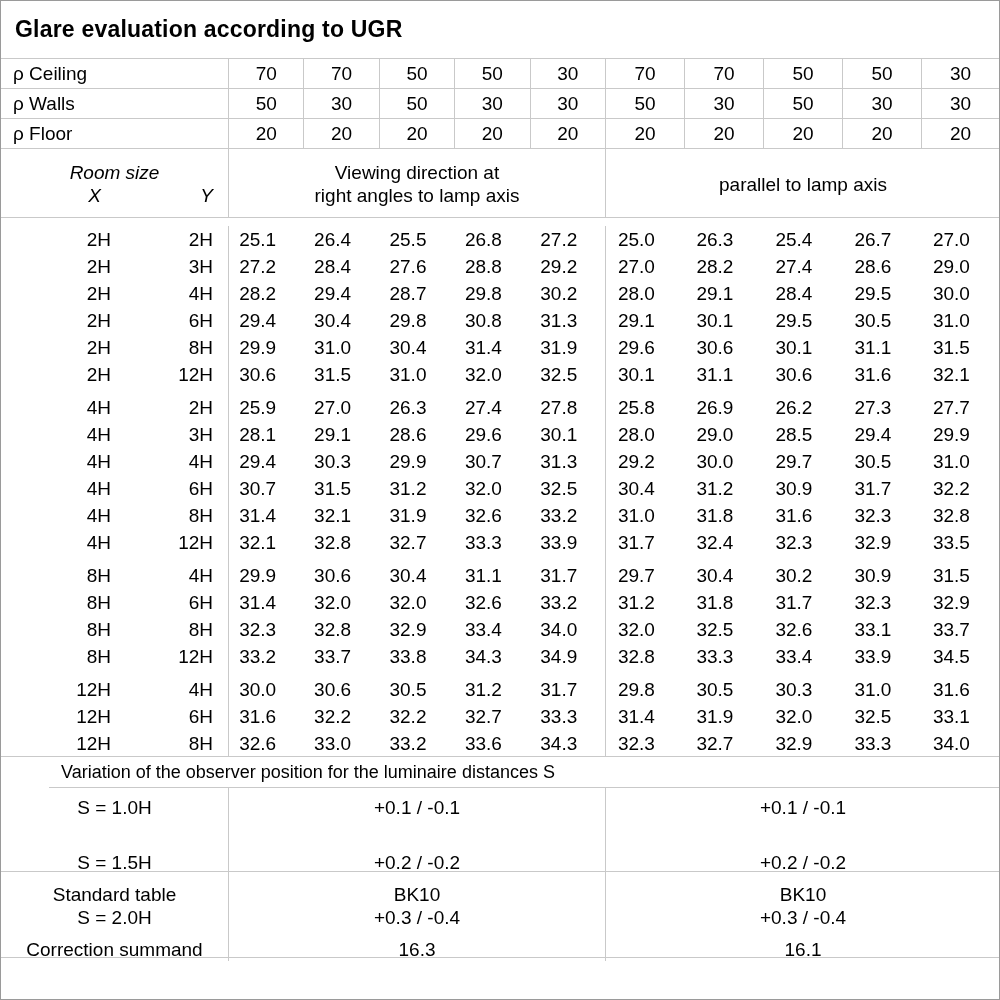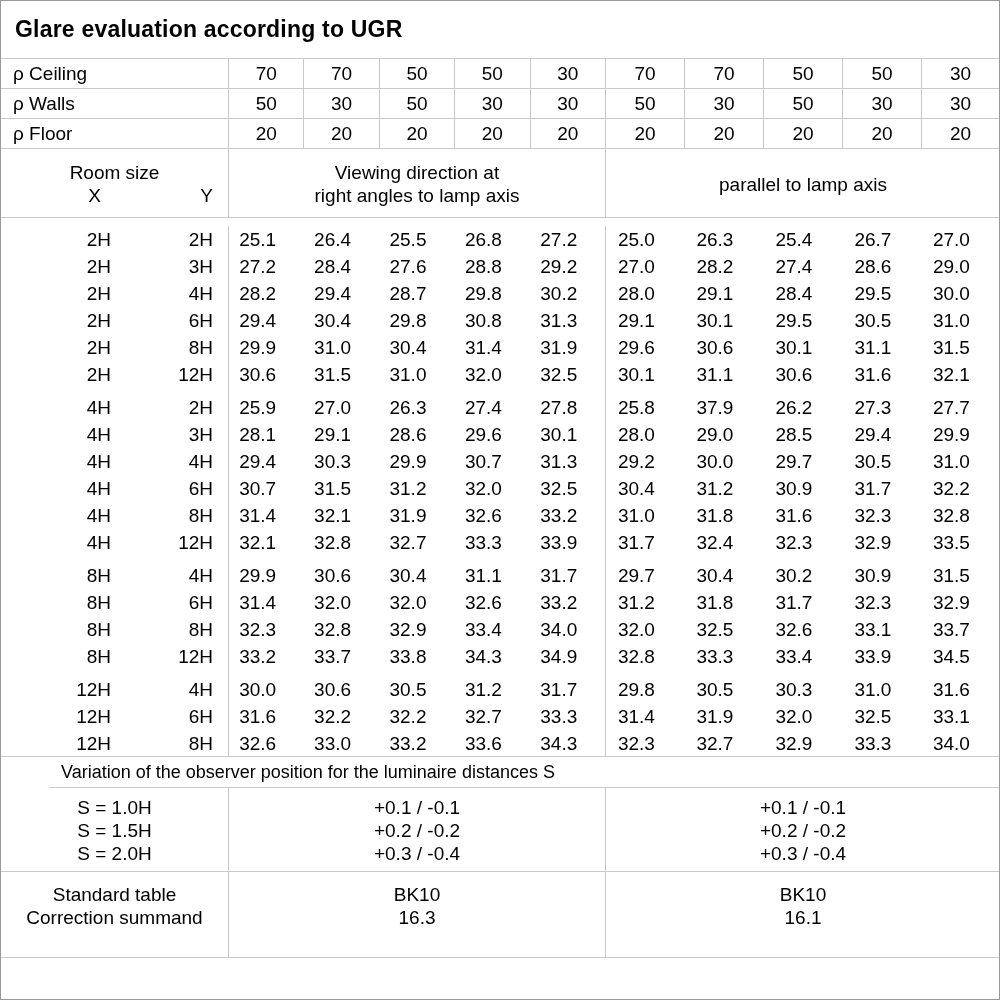--- a/index.html
+++ b/index.html
@@ -46,21 +46,21 @@
   }
   
   .rs-header{
     display:grid;
     grid-template-columns:227px 377px 395px;
     height:69px;
     border-bottom:1px solid var(--grid-line);
   }
   .rs-label{
     display:flex;flex-direction:column;justify-content:center;
-    font-size:19px;line-height:23px;padding-top:2px;
+    font-size:19px;line-height:23px;padding-top:2px;font-style:italic;
   }
   .rs-title{text-align:center;}
   .rs-xy{display:flex;}
   .rs-x{width:145px;text-align:right;padding-right:45px;}
   .rs-y{flex:1;text-align:right;padding-right:15px;}
   .group-head{
     border-left:1px solid var(--grid-line);
     display:flex;flex-direction:column;justify-content:center;
     text-align:center;font-size:19px;line-height:23px;padding-top:2px;
   }
@@ -86,21 +86,21 @@
     padding-left:12px;
   }
   .note-row.variation{height:31px;display:flex;align-items:center;margin-left:48px;}
   .note-row.footer{height:43px;border-bottom:none;padding-top:10px;}
   
   .three-col{
     display:grid;
     grid-template-columns:227px 377px 395px;
     border-bottom:1px solid var(--grid-line);
   }
-  .three-col>div{font-size:19px;line-height:23px;display:flex;flex-direction:column;}
+  .three-col>div{font-size:19px;line-height:23px;display:flex;flex-direction:column;gap:32px;}
   .three-col .labels{text-align:center;}
   .three-col .vals{border-left:1px solid var(--grid-line);text-align:center;}
   .s-block{height:84px;}
   .s-block>div{padding-top:8px;}
   .std-block{height:86px;}
   .std-block>div{padding-top:11px;}
 </style>
 </head>
 <body>
 
@@ -283,21 +283,21 @@
         <div class="lblcell">
           <span class="xlab">4H</span>
           <span class="ylab">2H</span>
         </div>
         <div class="vcell">25.9</div>
         <div class="vcell">27.0</div>
         <div class="vcell">26.3</div>
         <div class="vcell">27.4</div>
         <div class="vcell">27.8</div>
         <div class="vcell">25.8</div>
-        <div class="vcell">37.9</div>
+        <div class="vcell">26.9</div>
         <div class="vcell">26.2</div>
         <div class="vcell">27.3</div>
         <div class="vcell">27.7</div>
       </div>
       <div class="grid data-row">
         <div class="lblcell">
           <span class="xlab">4H</span>
           <span class="ylab">3H</span>
         </div>
         <div class="vcell">28.1</div>

